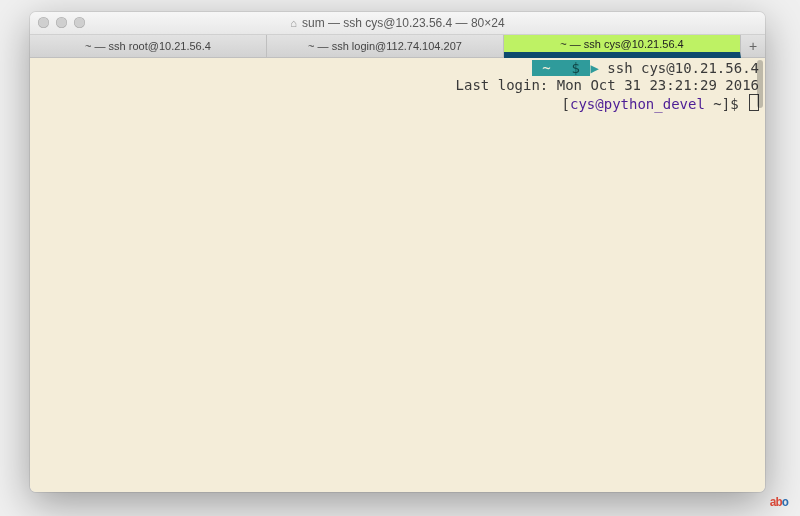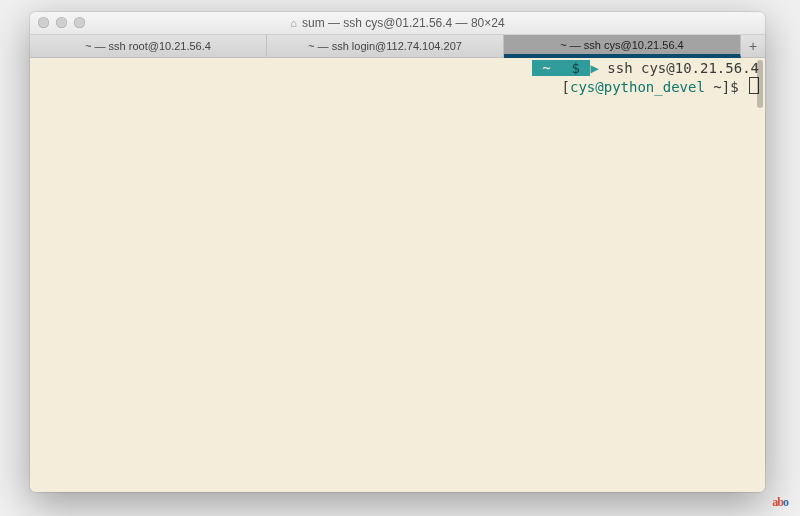--- a/index.html
+++ b/index.html
@@ -73,22 +73,22 @@
     display: flex;
     align-items: center;
     justify-content: center;
     font-size: 11px;
     color: #444;
     background: linear-gradient(#e2e2e2, #d2d2d2);
     position: relative;
     cursor: default;
   }
   .tab.active {
-    background: #a3a3a3;
-    border-bottom: 4px solid #0c4a6e;
+    background: #bef264;
+    border-bottom: 6px solid #0c4a6e;
     margin-bottom: -1px;
     color: #222;
   }
   .tab-add {
     width: 24px;
     flex: 0 0 24px;
     display: flex;
     align-items: center;
     justify-content: center;
     font-size: 14px;
@@ -107,21 +107,21 @@
     overflow: hidden;
   }
   .line { white-space: pre; text-align: right; }
   .seg-teal-bg {
     background: #2f9b9b;
     color: #f4edd9;
     padding: 0 2px;
   }
   .seg-teal-bg.dark { color: #104848; }
   .seg-teal-fg { color: #2f9b9b; }
-  .seg-red { color: #0f766e; }
+  .seg-red { color: #4c1d95; }
   .cursor {
     display: inline-block;
     width: 8px;
     height: 15px;
     border: 1px solid #3a3a3a;
     vertical-align: -2px;
     margin-left: 2px;
   }
   .scrollbar {
     position: absolute;
@@ -133,57 +133,58 @@
     border-radius: 3px;
   }
   .watermark {
     position: absolute;
     right: 12px;
     bottom: 6px;
     font-size: 12px;
     font-weight: bold;
     color: #d84a3a;
     letter-spacing: -1px;
-    font-family: Liberation Serif, serif;
+    font-family: Liberation Mono, monospace;
   }
   .watermark span.b { color: #2b6db0; }
 </style>
 </head>
 <body>
 
 <div class="window">
 
   <div class="titlebar">
     <div class="traffic">
       <div class="tl inactive"></div>
       <div class="tl inactive"></div>
       <div class="tl inactive"></div>
     </div>
     <div class="title">
       <span class="home-icon">⌂</span>
-      <span>sum — ssh cys@01.21.56.4 — 80×24</span>
+      <span>sum — ssh cys@10.23.56.4 — 80×24</span>
     </div>
   </div>
 
   <div class="tabbar">
     <div class="tab">
       <span>~ — ssh root@10.21.56.4</span>
     </div>
     <div class="tab">
       <span>~ — ssh login@112.74.104.207</span>
     </div>
     <div class="tab active">
       <span>~ — ssh cys@10.21.56.4</span>
     </div>
     <div class="tab-add">
       <span>+</span>
     </div>
   </div>
 
   <div class="terminal">
     <div class="line"><span class="seg-teal-bg"> ~ </span><span class="seg-teal-bg dark"> $ </span><span class="seg-teal-fg">▶</span> <span>ssh cys@10.21.56.4</span></div>
+    <div class="line">Last login: Mon Oct 31 23:21:29 2016</div>
     <div class="line"><span>[</span><span class="seg-red">cys@python_devel</span><span> ~</span><span>]$ </span><span class="cursor"></span></div>
     <div class="scrollbar"></div>
   </div>
 
 </div>
 
 <div class="watermark"><span>ab</span><span class="b">o</span></div>
 
 </body></html>

